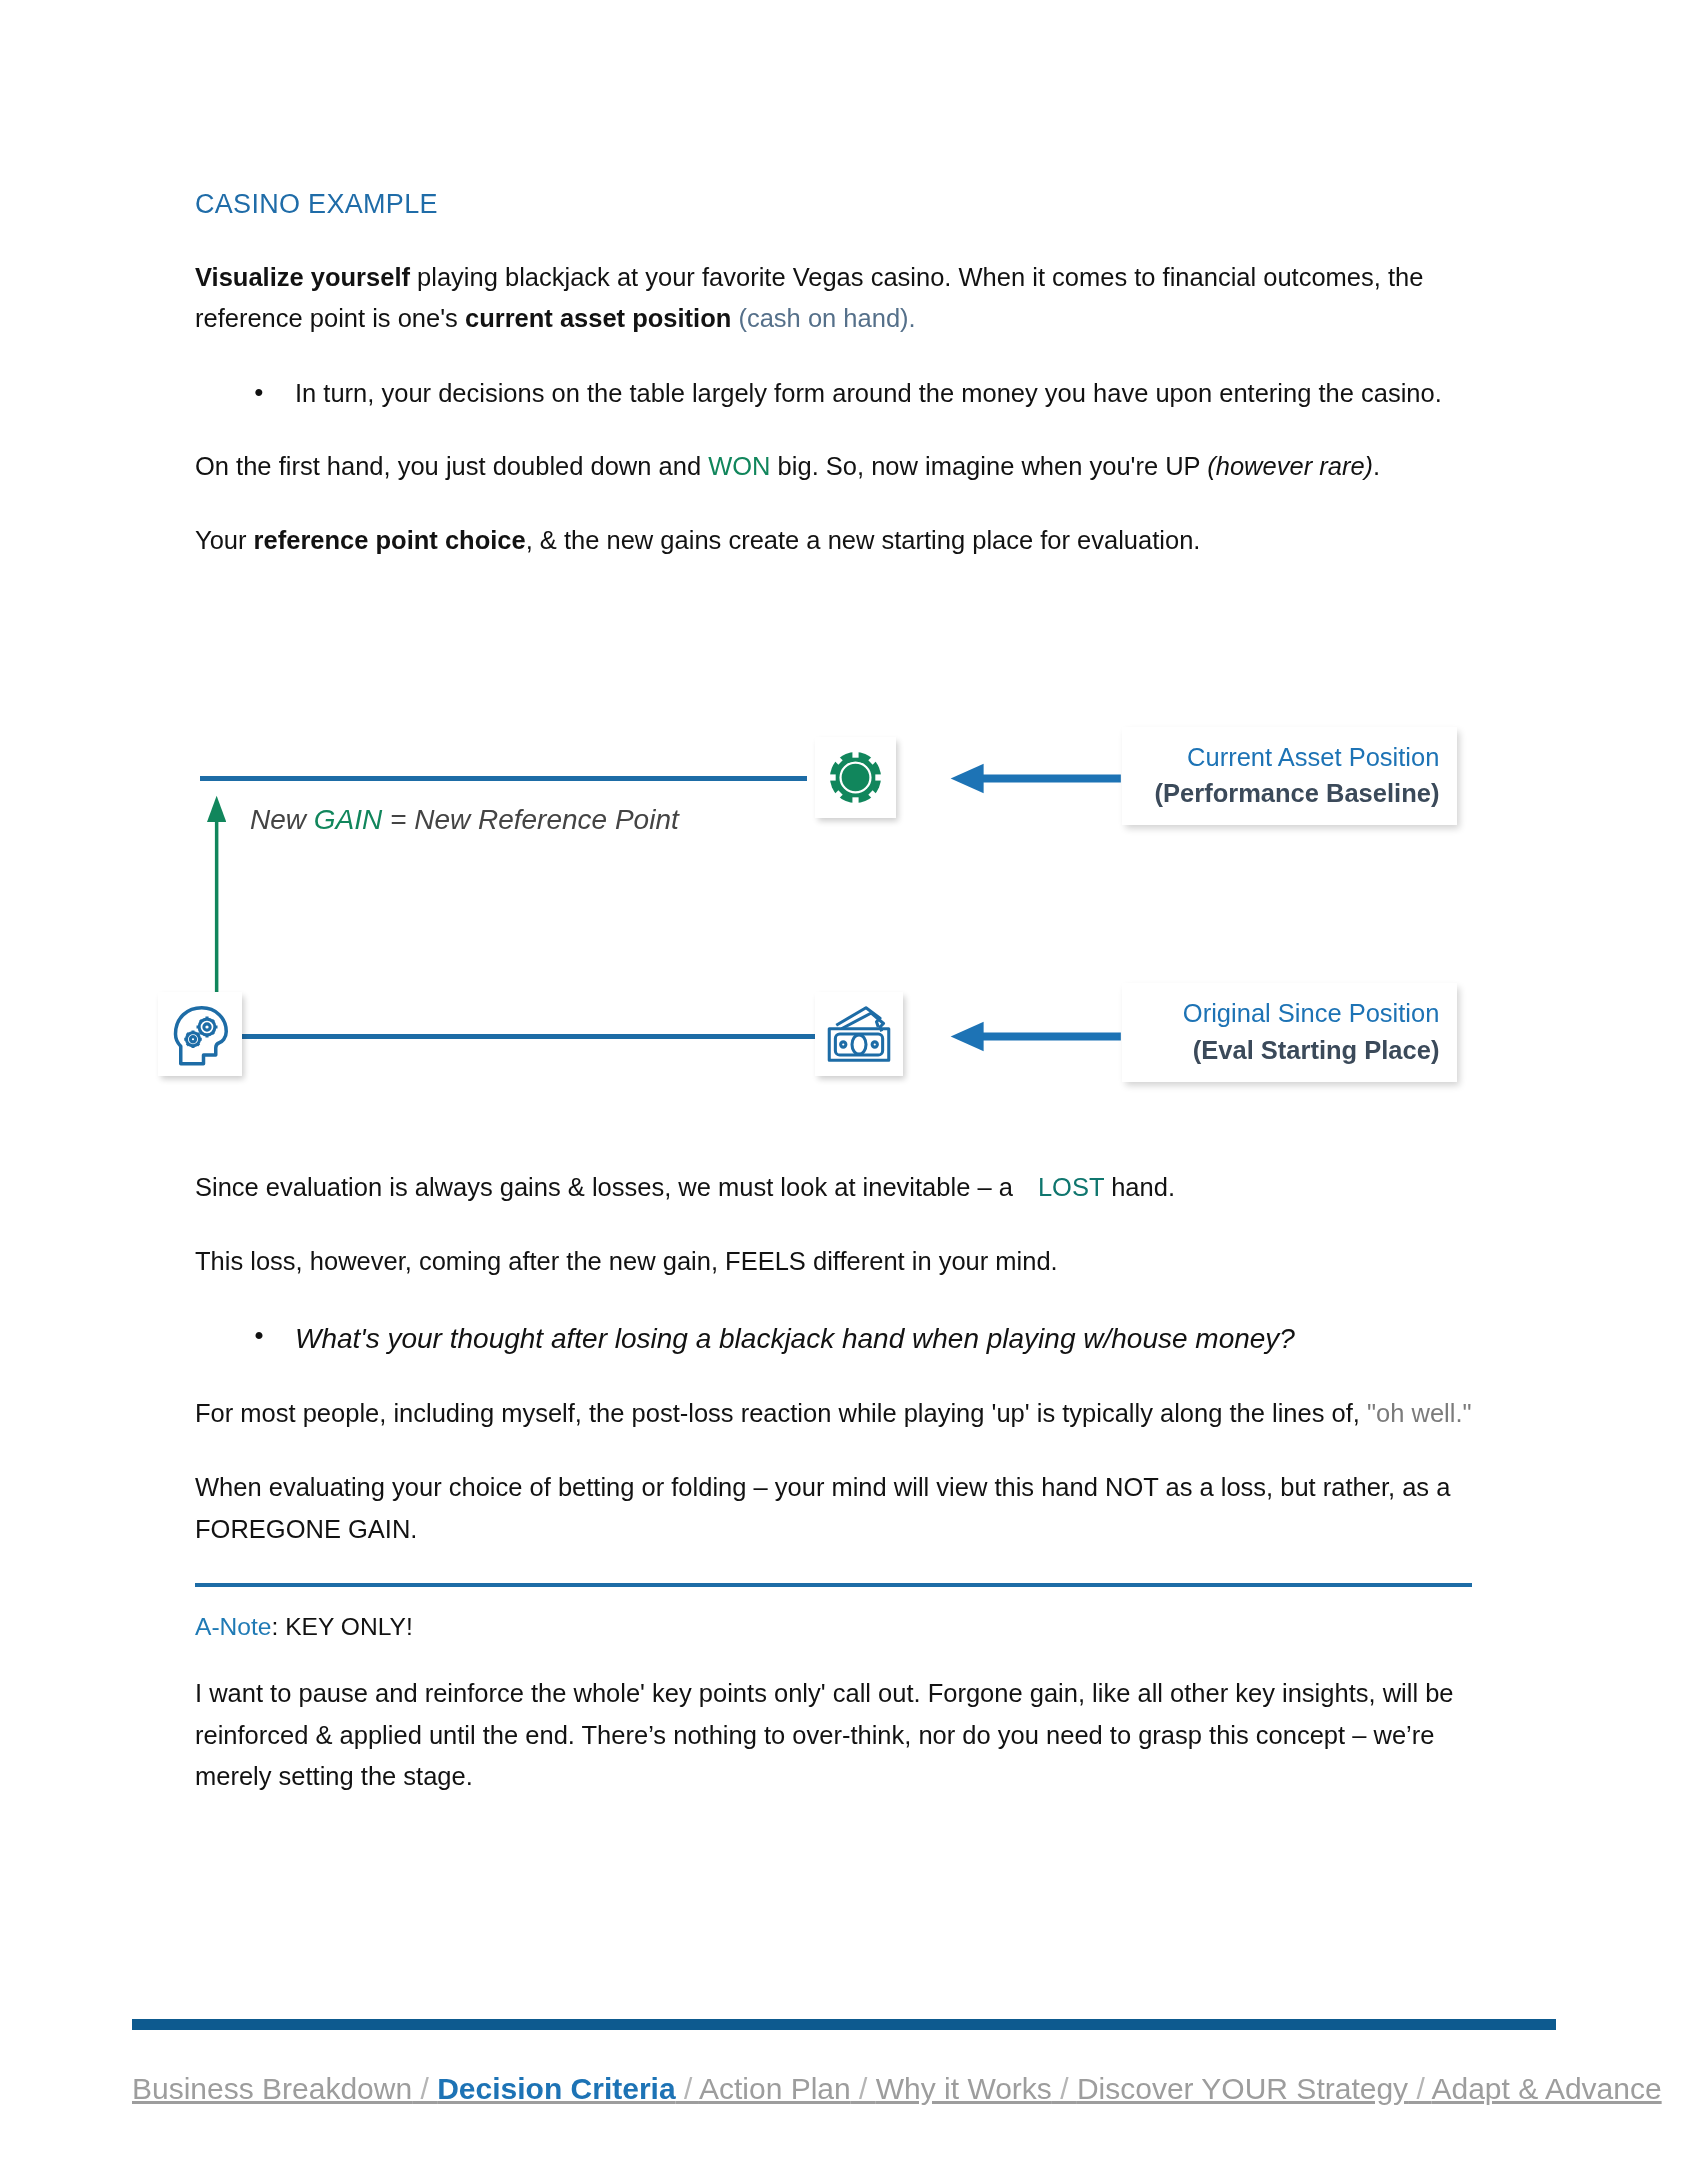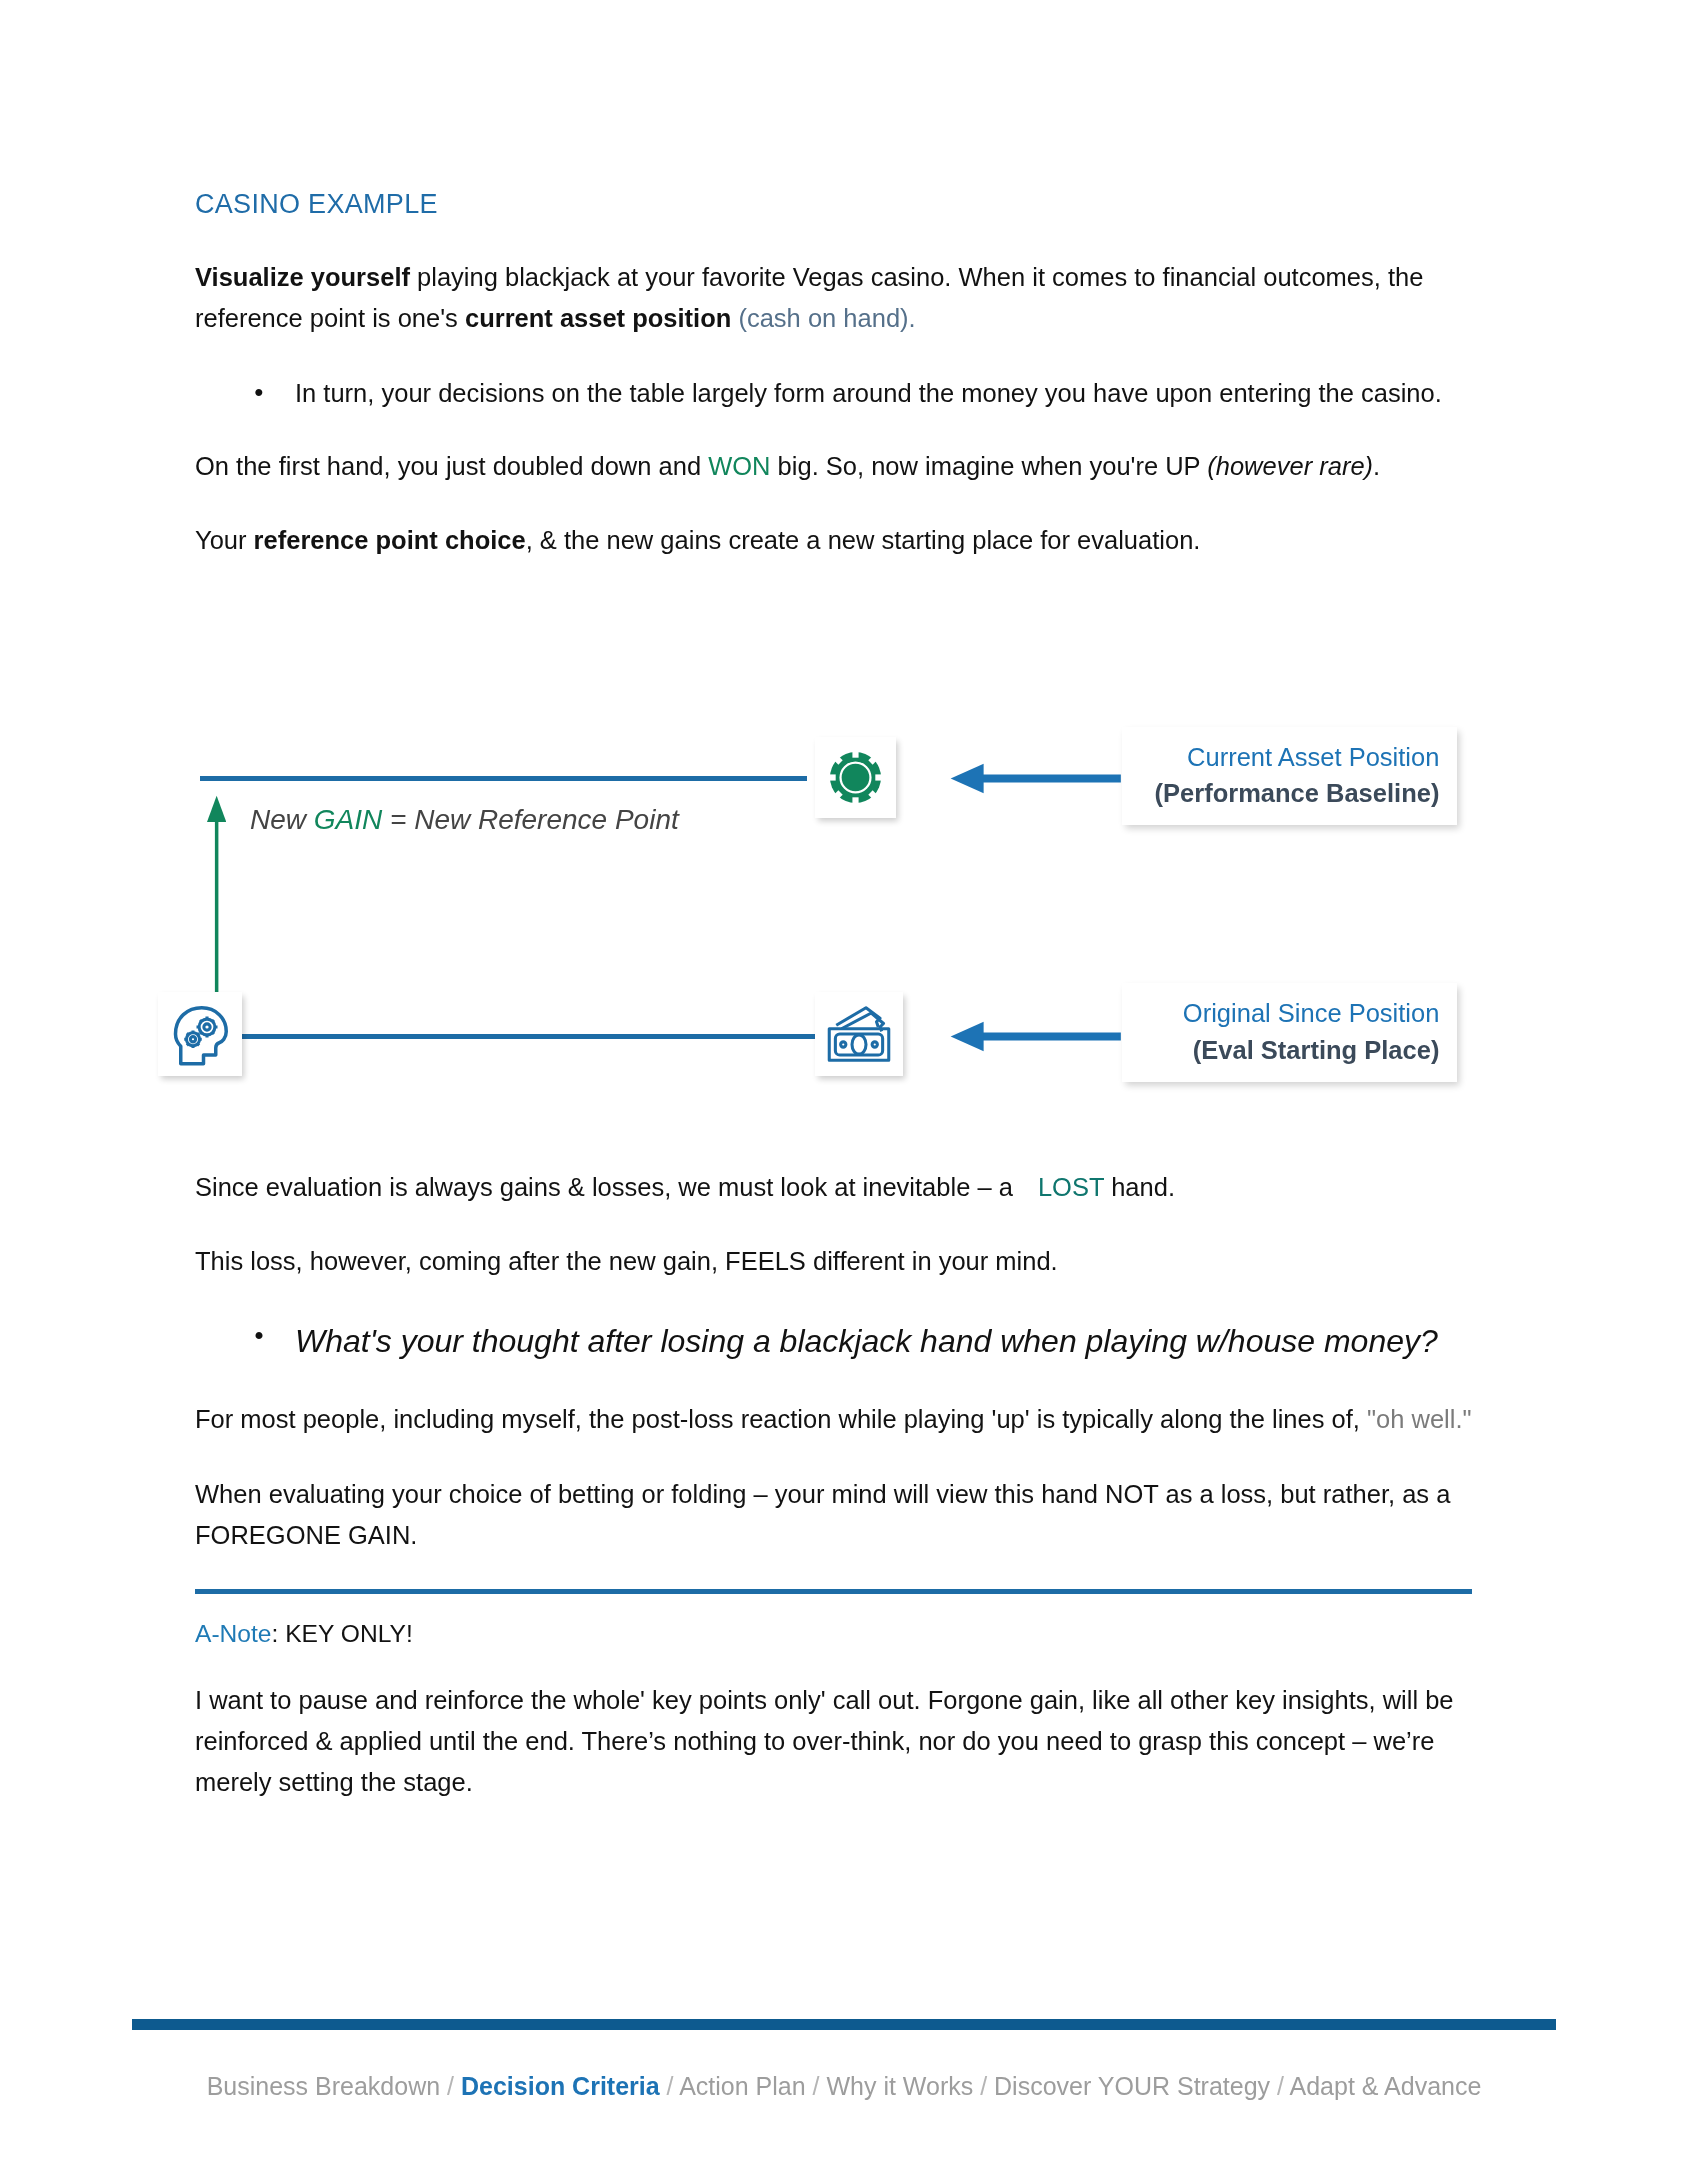--- a/index.html
+++ b/index.html
@@ -71,21 +71,21 @@
   ul.bullets li::before {
     content: "\2022";
     position: absolute;
     left: 5.3px;
     top: -1.8px;
     font-size: 26px;
     color: #111;
   }
   ul.bullets li.italic-item {
     font-style: italic;
-    font-size: 32px;
+    font-size: 28px;
   }
 
   
   .diagram {
     position: absolute;
     left: 158px;
     top: 702px;
     width: 1369px;
     height: 439px;
   }
@@ -209,23 +209,24 @@
     width: 1424px;
     height: 10.5px;
     background: #0d5a8f;
   }
   .footer-nav {
     position: absolute;
     left: 132px;
     top: 2072px;
     width: 1424px;
     text-align: center;
-    font-size: 25px;
+    font-size: 30px;
     color: #9d9d9d;
     white-space: nowrap;
+    text-decoration: underline;
   }
   .footer-nav .crumb { color: #9d9d9d; }
   .footer-nav .crumb.active { color: #1d73b5; font-weight: bold; }
   .footer-nav .sep { color: #b5b5b5; }
 </style>
 </head>
 <body>
 
 <div class="page">
 

